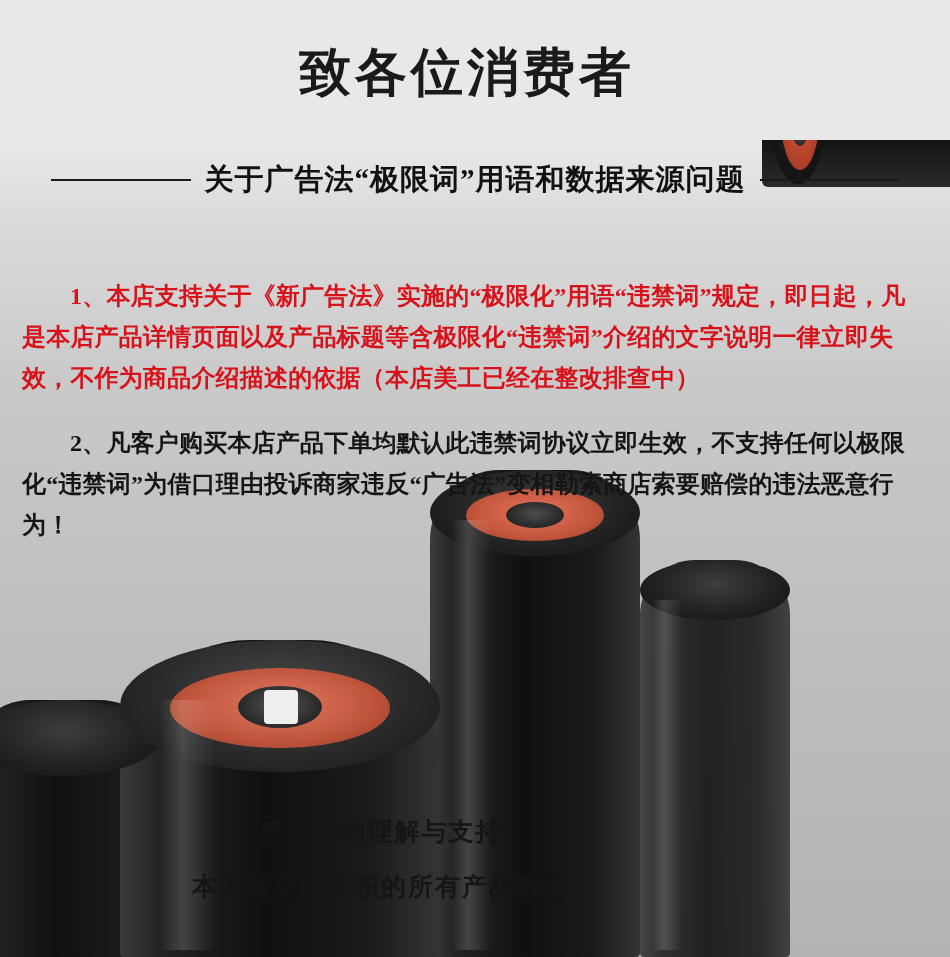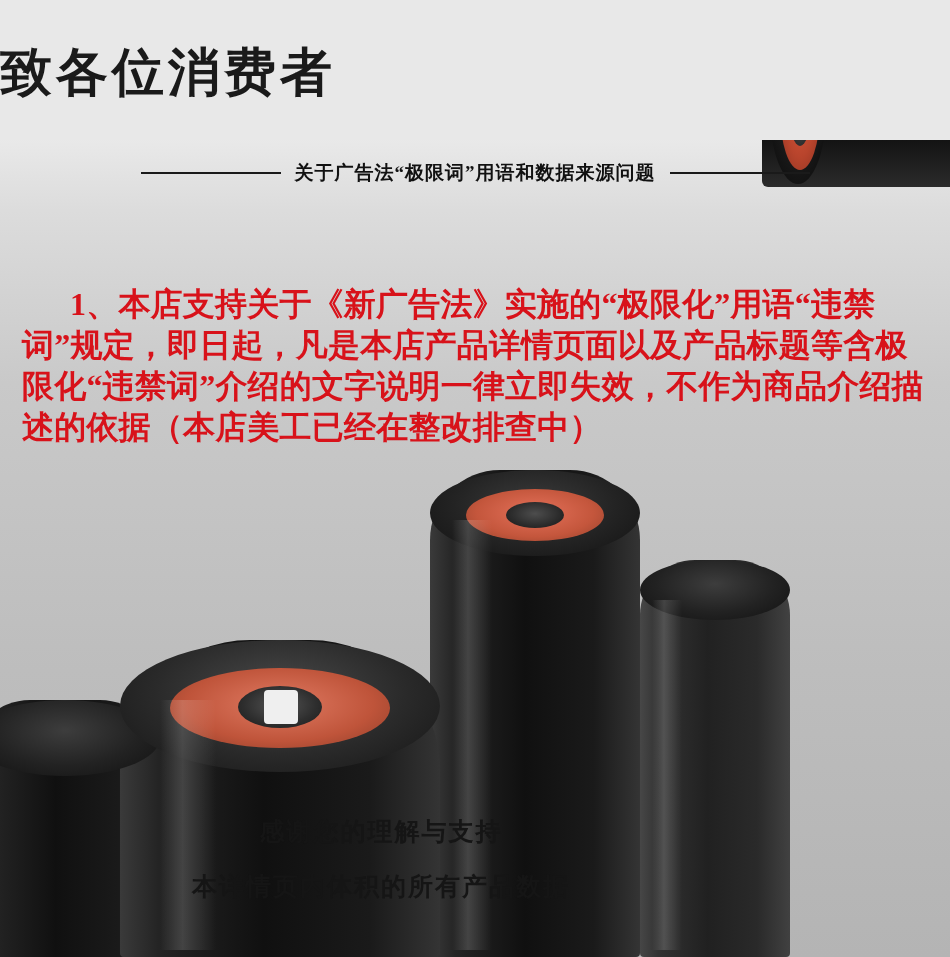--- a/index.html
+++ b/index.html
@@ -135,20 +135,21 @@
     width: 950px;
     height: 140px;
     background: #e8e8e8;
     z-index: 10;
   }
   .title {
     position: absolute;
     left: 0;
     top: 38px;
     width: 934px;
+    text-align: center;
     font-size: 52px;
     font-weight: bold;
     color: #1a1a1a;
     letter-spacing: 4px;
     font-family: "Liberation Serif", "DejaVu Serif", serif;
     z-index: 11;
   }
 
   
   .subtitle-row {
@@ -161,37 +162,37 @@
     justify-content: center;
     gap: 14px;
     z-index: 11;
   }
   .rule {
     height: 2px;
     width: 140px;
     background: #1a1a1a;
   }
   .subtitle {
-    font-size: 19px;
+    font-size: 29px;
     font-weight: bold;
     color: #111111;
     white-space: nowrap;
     letter-spacing: 1px;
   }
 
   
   .body {
     position: absolute;
     left: 22px;
     top: 252px;
     width: 906px;
     z-index: 12;
   }
   .para {
-    font-size: 32px;
+    font-size: 24px;
     line-height: 41px;
     font-weight: bold;
     text-indent: 48px;
     margin-bottom: 24px;
     letter-spacing: 0.2px;
   }
   .para.red { color: #d8121a; }
   .para.dark { color: #151515; }
 
   
@@ -248,20 +249,21 @@
   <div class="title">致各位消费者</div>
 
   <div class="subtitle-row">
     <span class="rule"></span>
     <span class="subtitle">关于广告法“极限词”用语和数据来源问题</span>
     <span class="rule"></span>
   </div>
 
   <div class="body">
     <p class="para red">1、本店支持关于《新广告法》实施的“极限化”用语“违禁词”规定，即日起，凡是本店产品详情页面以及产品标题等含极限化“违禁词”介绍的文字说明一律立即失效，不作为商品介绍描述的依据（本店美工已经在整改排查中）</p>
+    <p class="para dark">2、凡客户购买本店产品下单均默认此违禁词协议立即生效，不支持任何以极限化“违禁词”为借口理由投诉商家违反“广告法”变相勒索商店索要赔偿的违法恶意行为！</p>
   </div>
 
   <div class="footer">
     <div class="footer-line">感谢您的理解与支持</div>
     <div class="footer-line">本详情页内体积的所有产品数据</div>
   </div>
 
 </div>
 
 </body></html>

